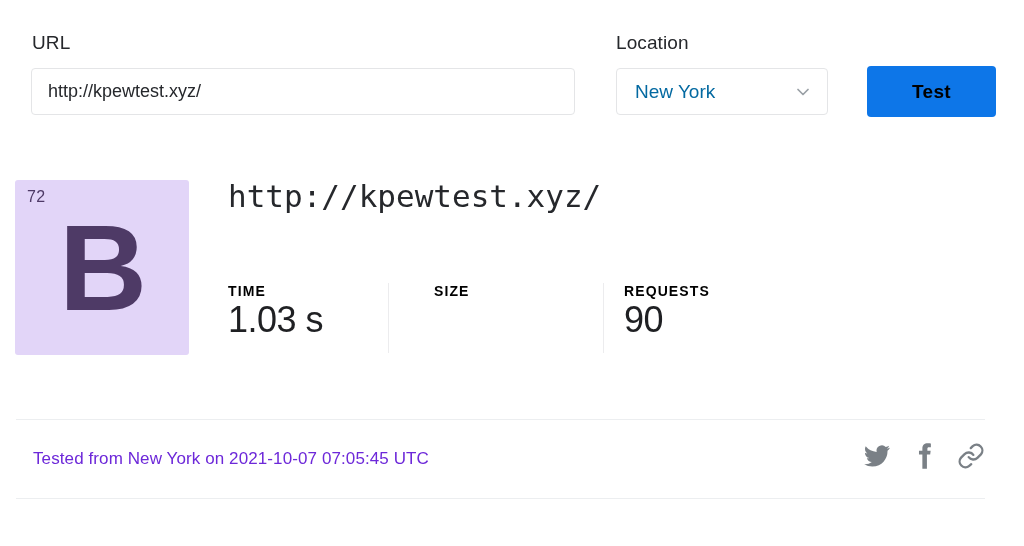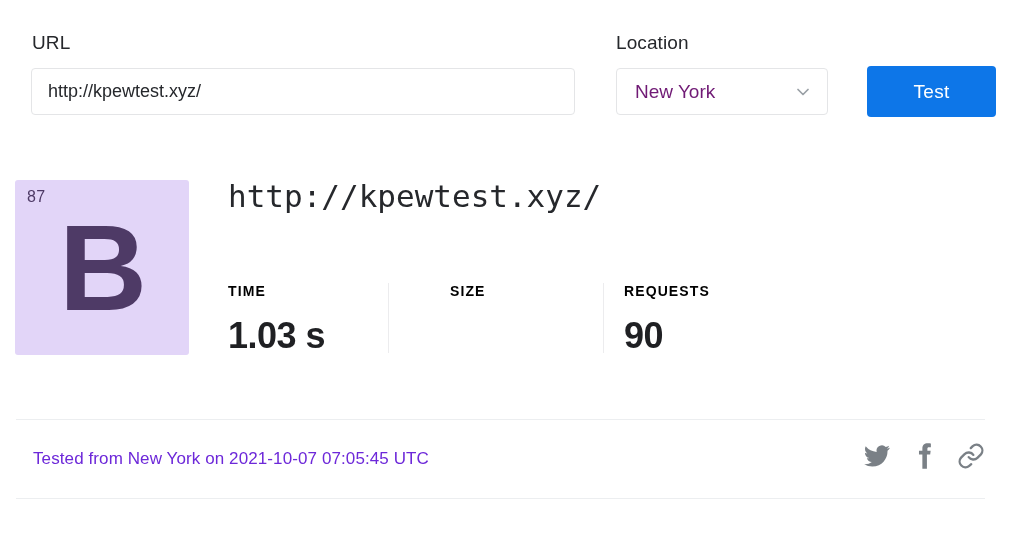--- a/index.html
+++ b/index.html
@@ -64,43 +64,43 @@
     border-radius: 4px;
     background: #ffffff;
     display: flex;
     align-items: center;
     padding: 0 14px 0 18px;
     cursor: pointer;
   }
   .select-value {
     flex: 1;
     font-size: 19px;
-    color: #701a75;
+    color: #0369a1;
     white-space: nowrap;
   }
   .chevron {
     width: 20px;
     height: 20px;
     display: block;
     color: #9aa0a6;
   }
 
   .test-button {
     position: absolute;
     left: 851px;
     top: 66px;
     width: 129px;
     height: 51px;
     background: #0d76e8;
     border: none;
     border-radius: 4px;
-    color: #ffffff;
+    color: #000000;
     font-family: "Liberation Sans", sans-serif;
     font-size: 19px;
-    font-weight: normal;
+    font-weight: bold;
     letter-spacing: 0.3px;
     cursor: pointer;
   }
 
   
   .grade-badge {
     position: absolute;
     left: 15px;
     top: 180px;
     width: 174px;
@@ -154,23 +154,23 @@
     top: 0;
   }
   .metric-label {
     font-size: 14px;
     font-weight: bold;
     letter-spacing: 1.1px;
     color: #000000;
     text-transform: uppercase;
   }
   .metric-value {
-    margin-top: 16px;
+    margin-top: 0;
     font-size: 36px;
-    font-weight: bold;
+    font-weight: normal;
     color: #1f2023;
     letter-spacing: -0.5px;
     white-space: nowrap;
   }
   .metric-divider {
     position: absolute;
     top: 0;
     width: 1px;
     height: 70px;
     background: #ececee;
@@ -230,35 +230,35 @@
       <svg viewBox="0 0 24 24" width="20" height="20" fill="none" stroke="currentColor" stroke-width="2.1" stroke-linecap="round" stroke-linejoin="round">
         <polyline points="6 9 12 15 18 9"></polyline>
       </svg>
     </span>
   </div>
 
   <button class="test-button">Test</button>
 </div>
 
 <div class="grade-badge">
-  <div class="grade-score">87</div>
+  <div class="grade-score">72</div>
   <div class="grade-letter">B</div>
 </div>
 
 <div class="result-url">http://kpewtest.xyz/</div>
 
 <div class="metrics">
   <div class="metric" style="left:0;">
     <div class="metric-label">TIME</div>
     <div class="metric-value">1.03 s</div>
   </div>
 
   <div class="metric-divider" style="left:160px;"></div>
 
-  <div class="metric" style="left:222px;">
+  <div class="metric" style="left:206px;">
     <div class="metric-label">SIZE</div>
   </div>
 
   <div class="metric-divider" style="left:375px;"></div>
 
   <div class="metric" style="left:396px;">
     <div class="metric-label">REQUESTS</div>
     <div class="metric-value">90</div>
   </div>
 </div>

